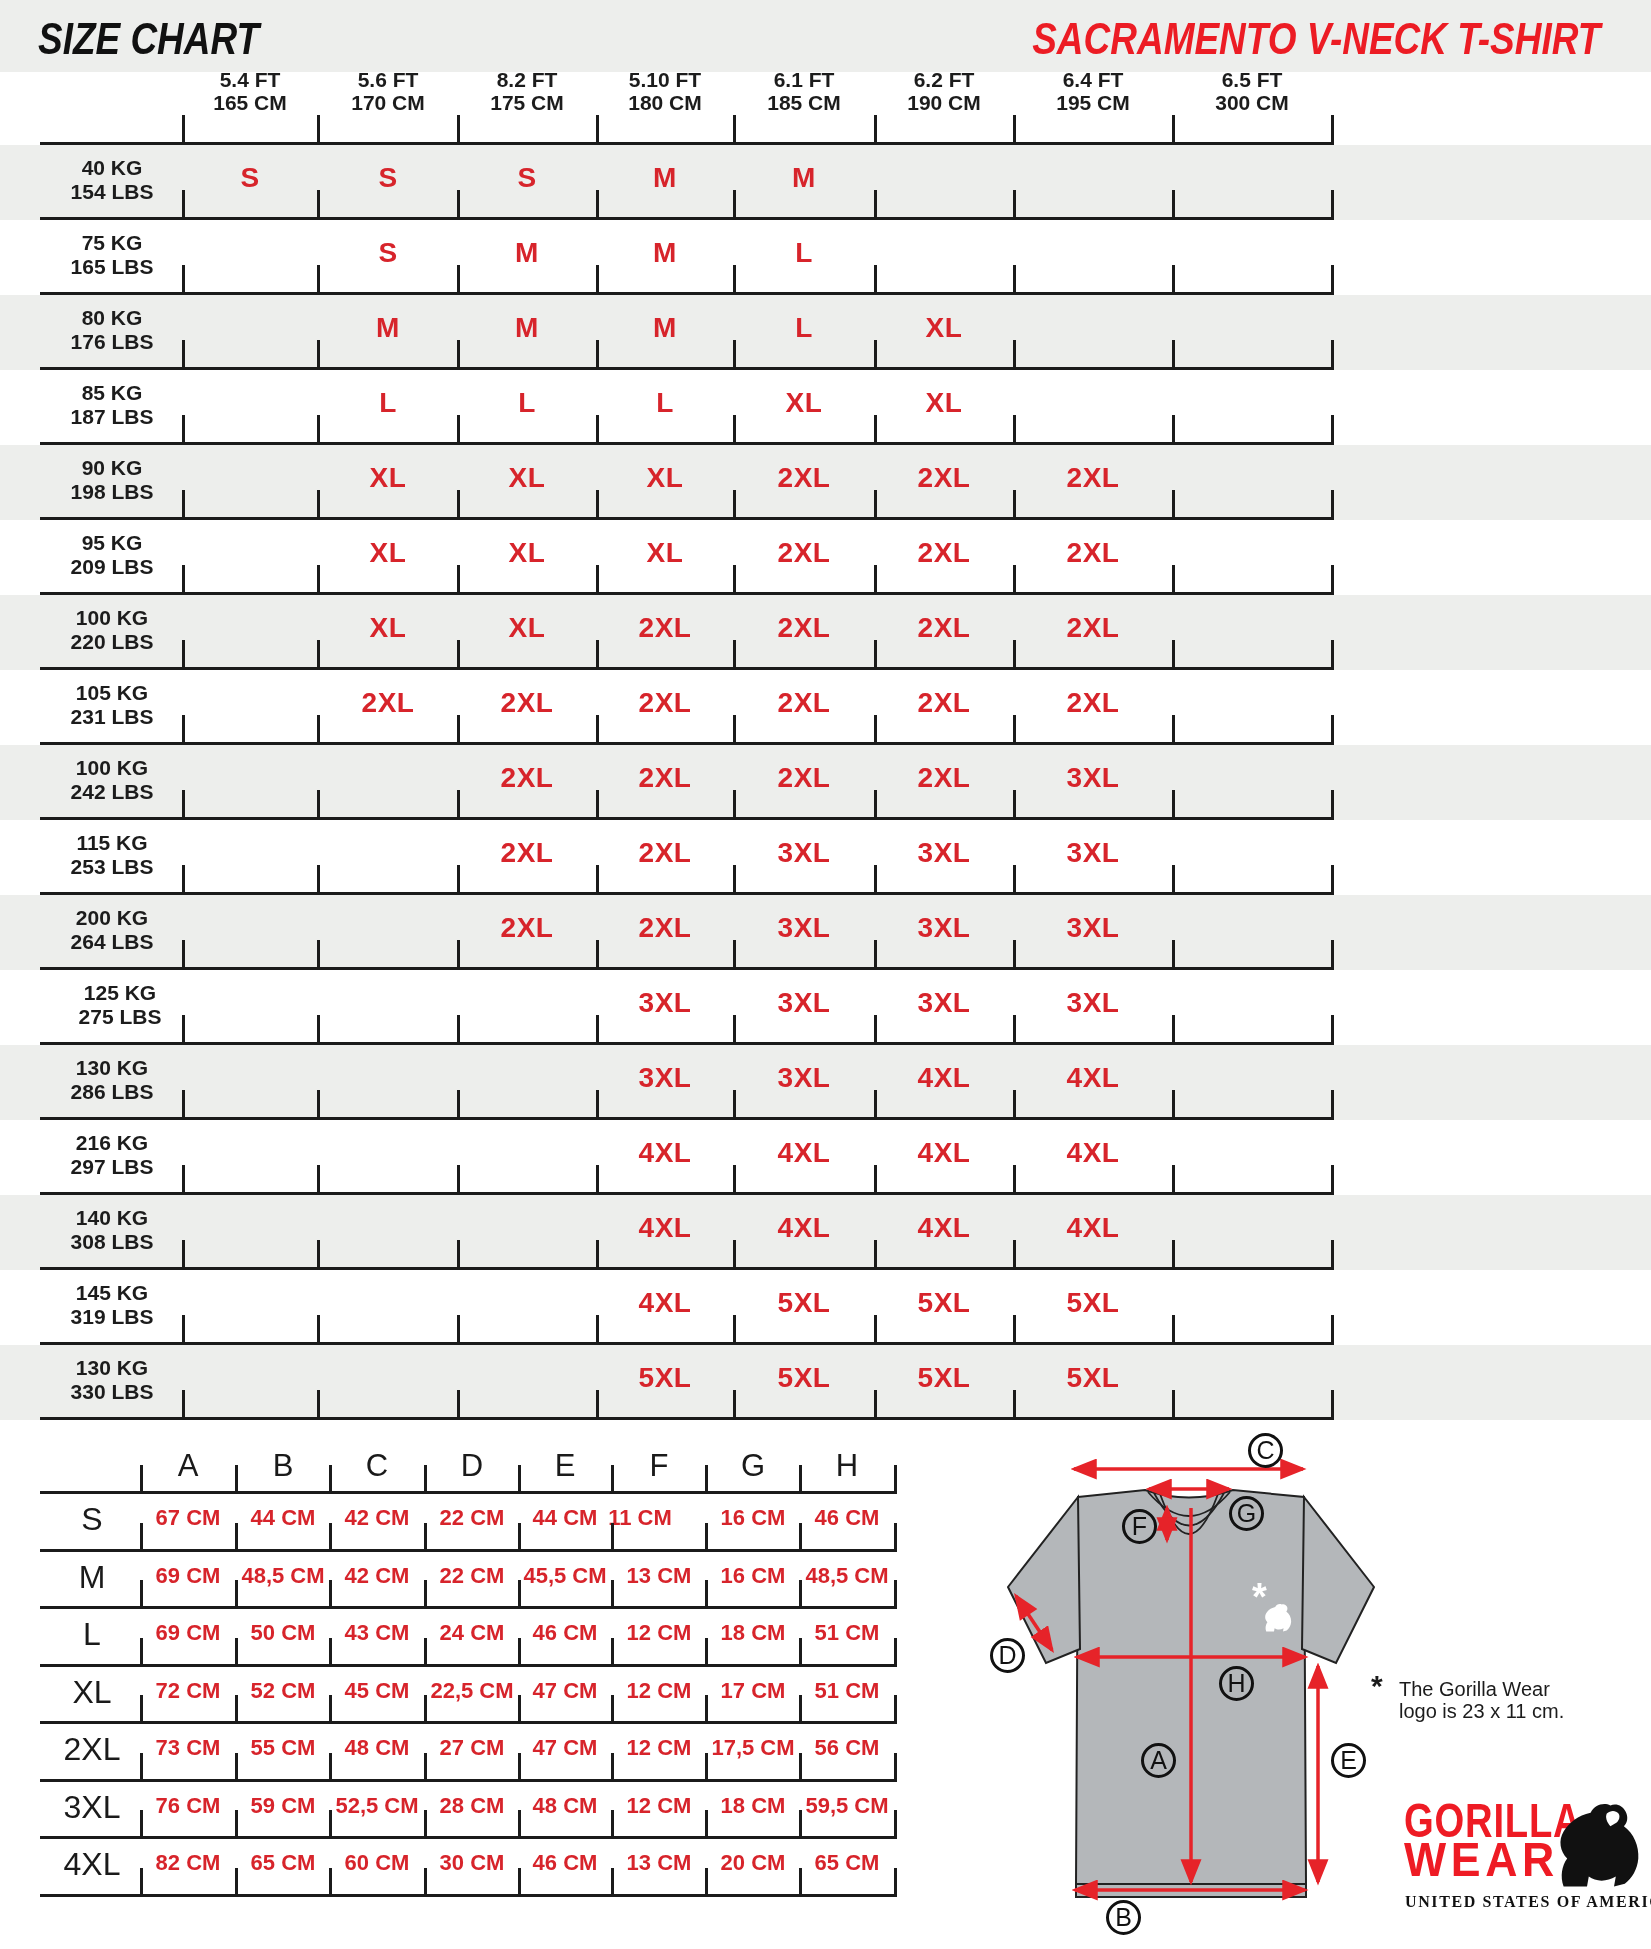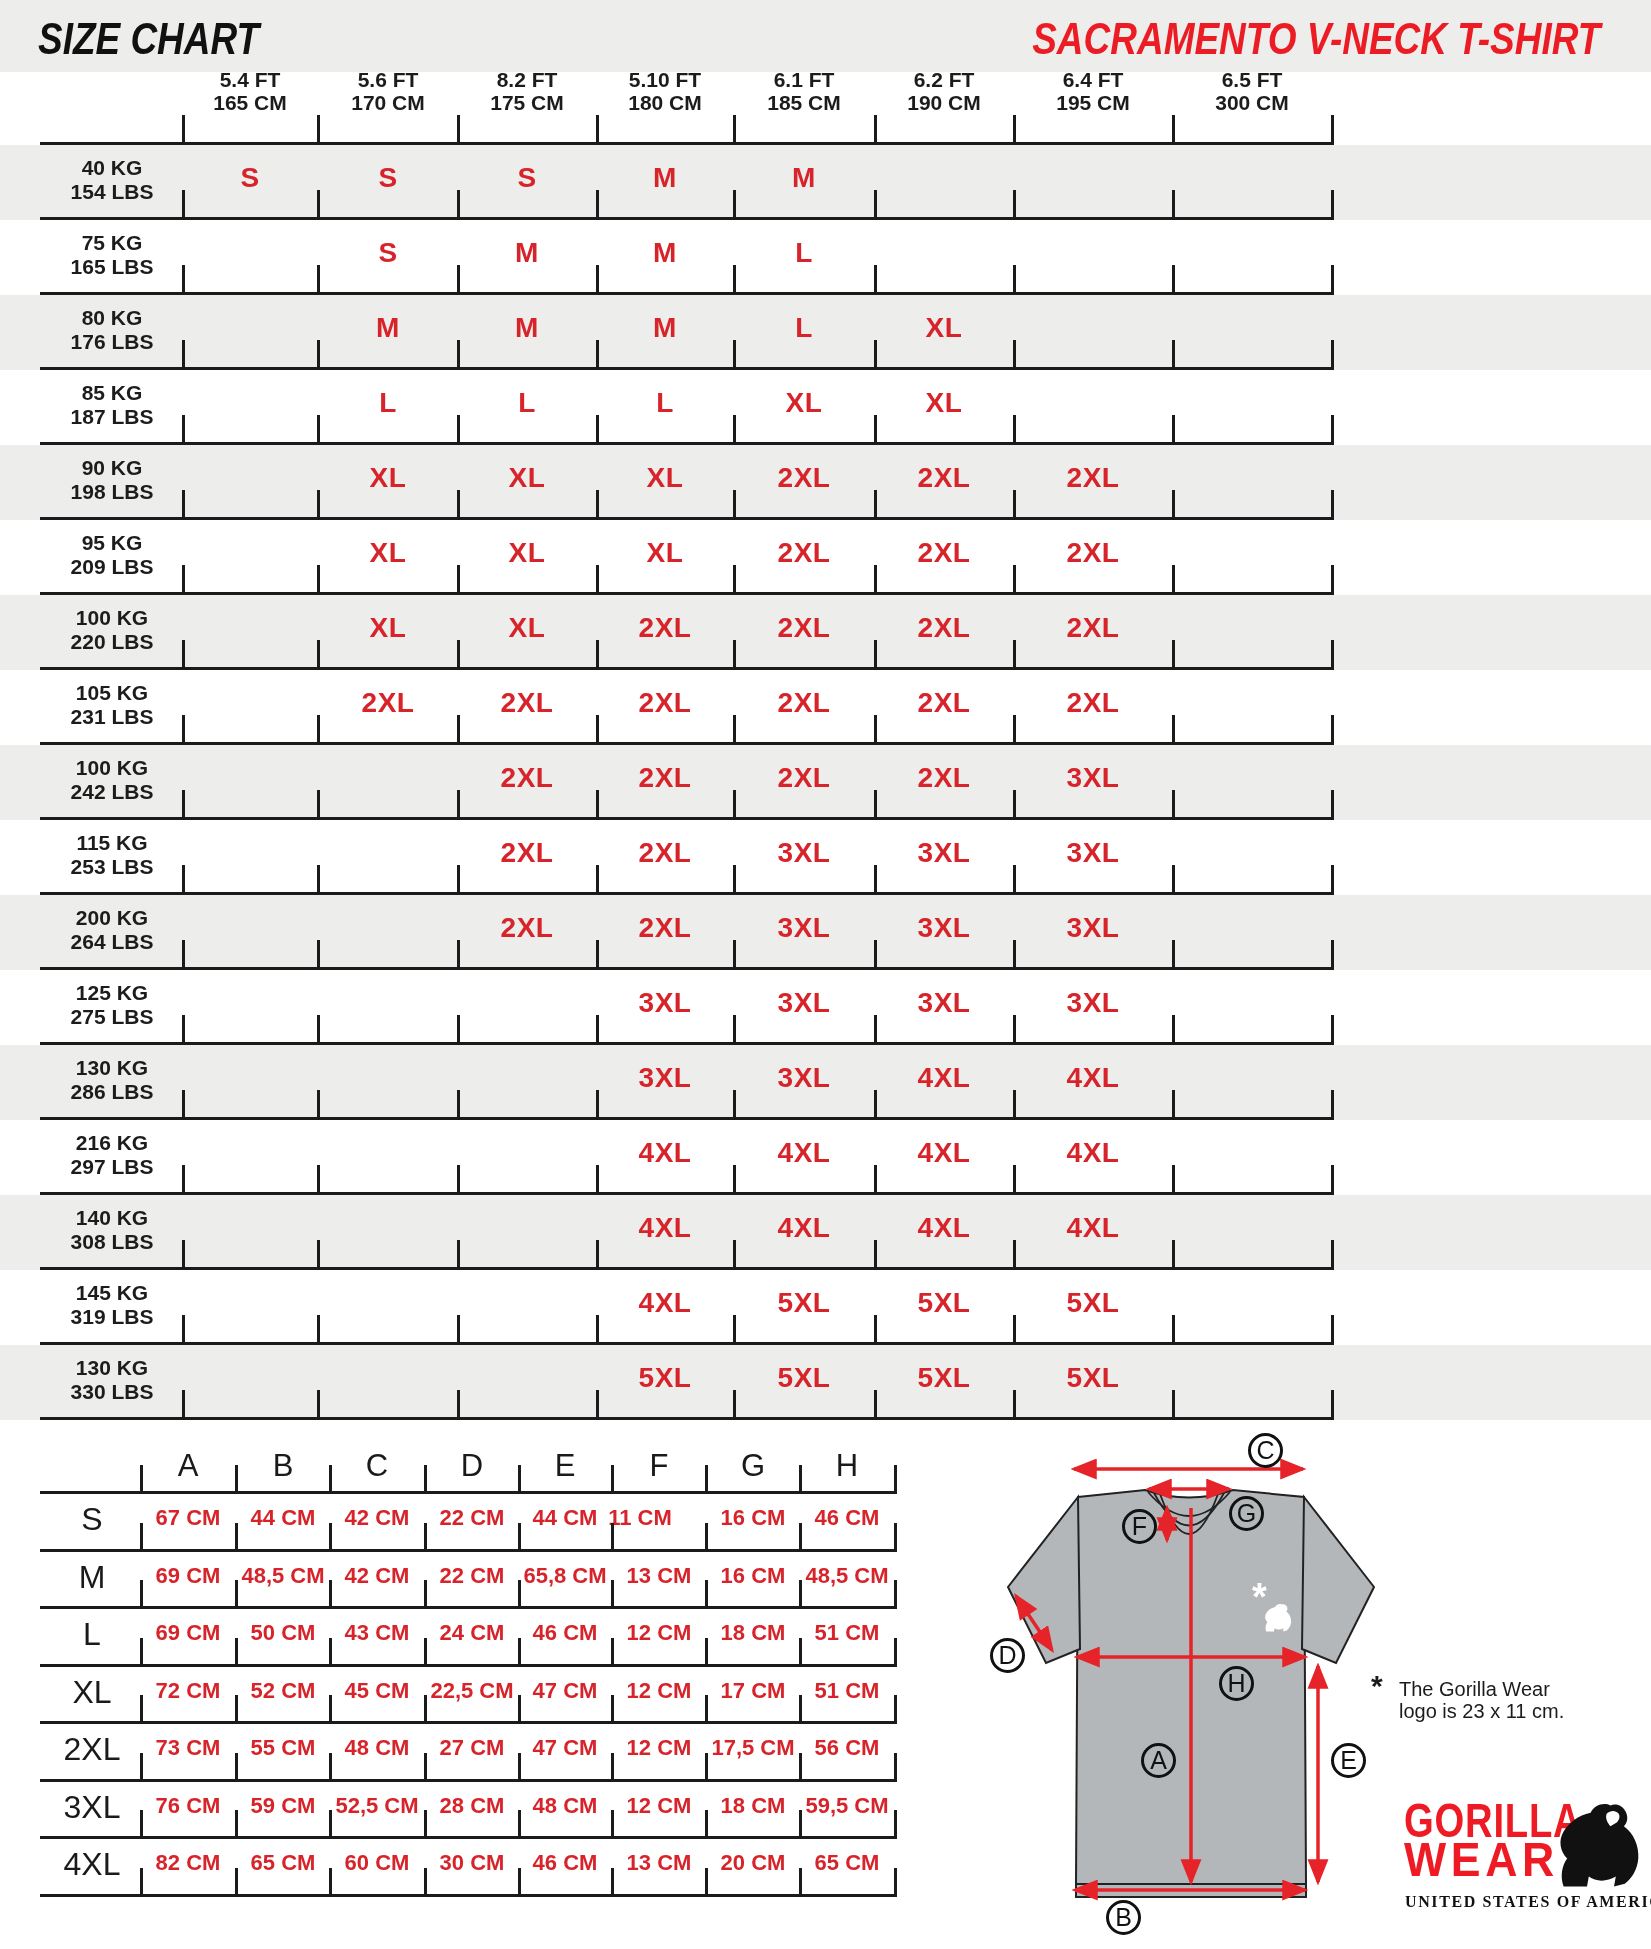--- a/index.html
+++ b/index.html
@@ -309,21 +309,21 @@
       <div class="tick" style="left: 182px; top: 940px; height: 27px;"></div>
       <div class="tick" style="left: 317px; top: 940px; height: 27px;"></div>
       <div class="tick" style="left: 457px; top: 940px; height: 27px;"></div>
       <div class="tick" style="left: 596px; top: 940px; height: 27px;"></div>
       <div class="tick" style="left: 733px; top: 940px; height: 27px;"></div>
       <div class="tick" style="left: 874px; top: 940px; height: 27px;"></div>
       <div class="tick" style="left: 1013px; top: 940px; height: 27px;"></div>
       <div class="tick" style="left: 1172px; top: 940px; height: 27px;"></div>
       <div class="tick" style="left: 1331px; top: 940px; height: 27px;"></div>
       <div class="hline" style="left: 40px; top: 967px; width: 1294px;"></div>
-      <div class="wlabel" style="left: 40px; top: 981px;">
+      <div class="wlabel" style="left: 48px; top: 981px;">
         <div>125 KG</div>
         <div>275 LBS</div>
       </div>
       <div class="szcell" style="left: 603px; top: 987px;">3XL</div>
       <div class="szcell" style="left: 742px; top: 987px;">3XL</div>
       <div class="szcell" style="left: 882px; top: 987px;">3XL</div>
       <div class="szcell" style="left: 1031px; top: 987px;">3XL</div>
       <div class="tick" style="left: 182px; top: 1015px; height: 27px;"></div>
       <div class="tick" style="left: 317px; top: 1015px; height: 27px;"></div>
       <div class="tick" style="left: 457px; top: 1015px; height: 27px;"></div>
@@ -461,21 +461,21 @@
       <div class="tick" style="left: 611px; top: 1522.5px; height: 26px;"></div>
       <div class="tick" style="left: 705px; top: 1522.5px; height: 26px;"></div>
       <div class="tick" style="left: 799px; top: 1522.5px; height: 26px;"></div>
       <div class="tick" style="left: 894px; top: 1522.5px; height: 26px;"></div>
       <div class="hline" style="left: 40px; top: 1548.5px; width: 857px;"></div>
       <div class="msize" style="left: 42px; top: 1558.5px;">M</div>
       <div class="mval" style="left: 141px; top: 1562.5px;">69 CM</div>
       <div class="mval" style="left: 236px; top: 1562.5px;">48,5 CM</div>
       <div class="mval" style="left: 330px; top: 1562.5px;">42 CM</div>
       <div class="mval" style="left: 425px; top: 1562.5px;">22 CM</div>
-      <div class="mval" style="left: 518px; top: 1562.5px;">65,8 CM</div>
+      <div class="mval" style="left: 518px; top: 1562.5px;">45,5 CM</div>
       <div class="mval" style="left: 612px; top: 1562.5px;">13 CM</div>
       <div class="mval" style="left: 706px; top: 1562.5px;">16 CM</div>
       <div class="mval" style="left: 800px; top: 1562.5px;">48,5 CM</div>
       <div class="tick" style="left: 140px; top: 1580px; height: 26px;"></div>
       <div class="tick" style="left: 235px; top: 1580px; height: 26px;"></div>
       <div class="tick" style="left: 329px; top: 1580px; height: 26px;"></div>
       <div class="tick" style="left: 424px; top: 1580px; height: 26px;"></div>
       <div class="tick" style="left: 518px; top: 1580px; height: 26px;"></div>
       <div class="tick" style="left: 611px; top: 1580px; height: 26px;"></div>
       <div class="tick" style="left: 705px; top: 1580px; height: 26px;"></div>

